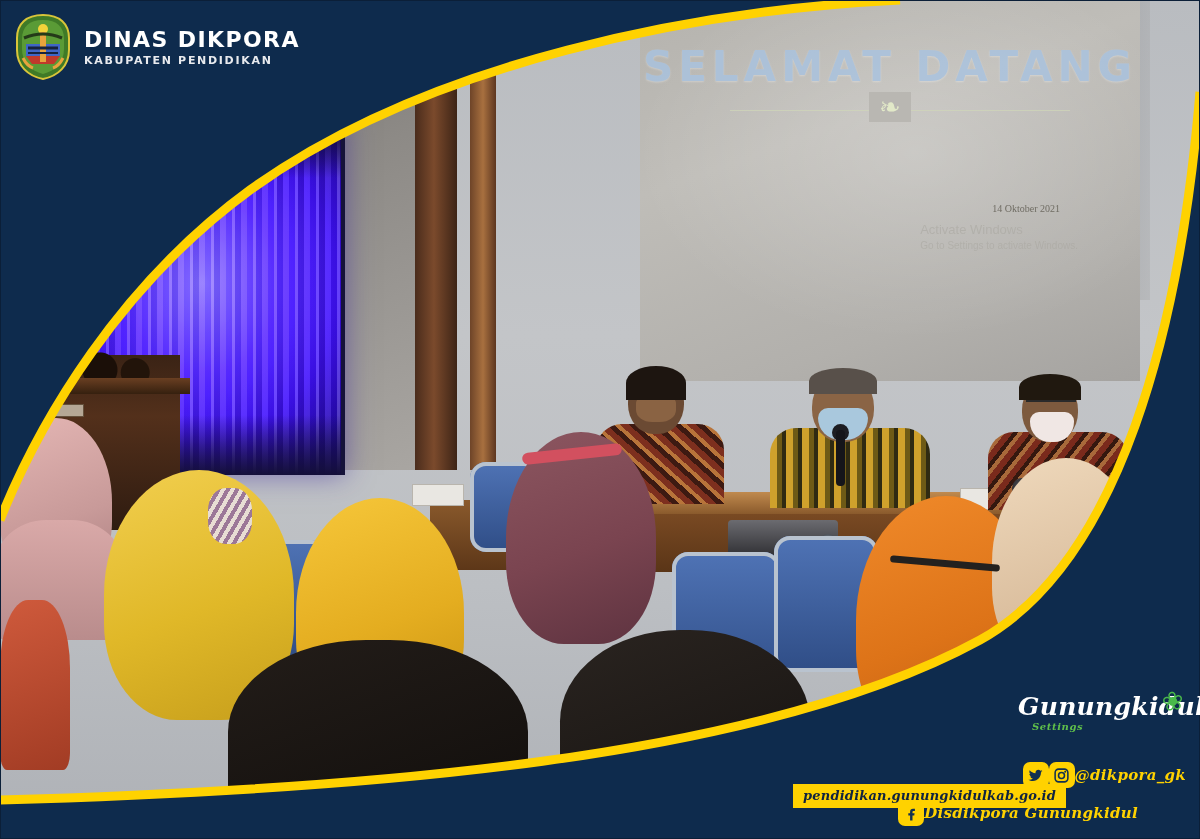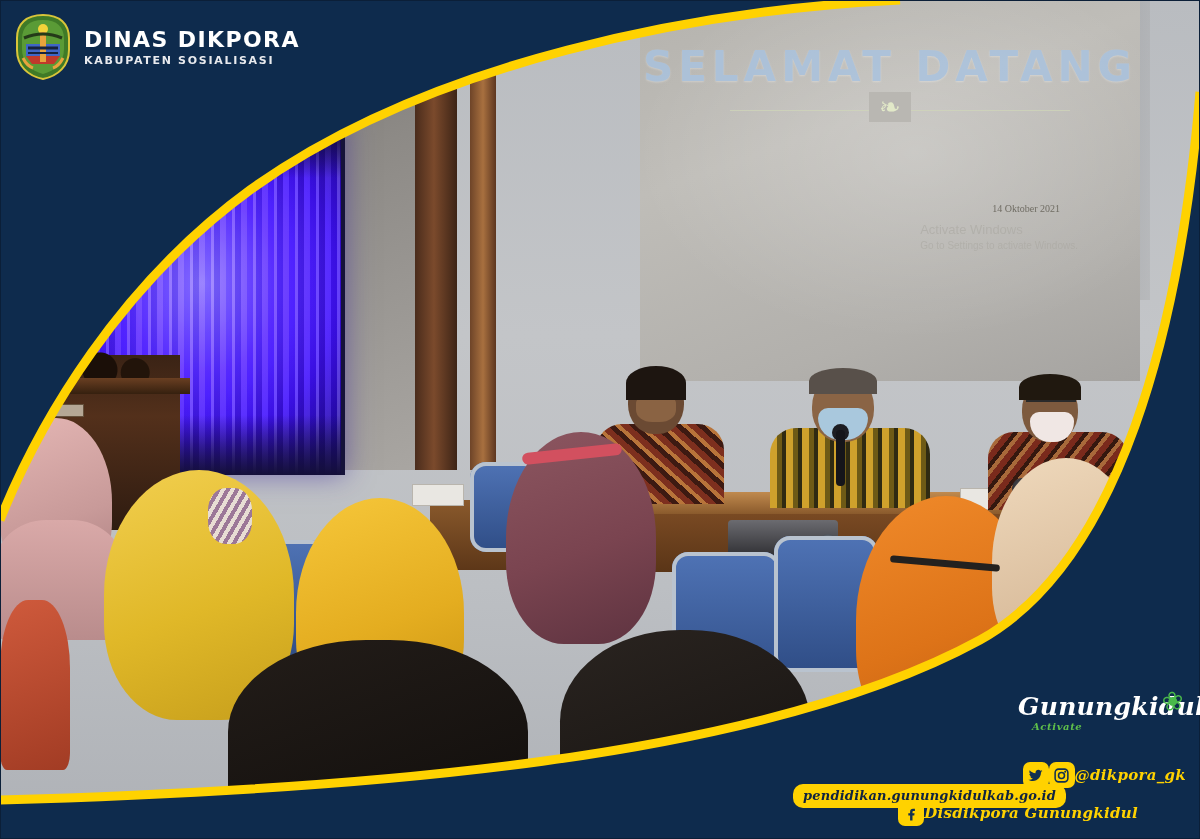--- a/index.html
+++ b/index.html
@@ -261,21 +261,21 @@
   .soc{position:absolute;display:flex;align-items:center;}
   .soc1{right:14px;top:762px;}
   .soc2{right:62px;top:800px;}
   .sicon{width:26px;height:26px;border-radius:7px;background:#ffd200;
          display:flex;align-items:center;justify-content:center;}
   .sicon svg{display:block;}
   .handle{font-family:"DejaVu Serif",serif;font-style:italic;font-weight:700;
           font-size:15px;color:#ffd200;letter-spacing:.3px;}
 
   .urlbar{position:absolute;left:793px;top:784px;padding:4px 10px 5px;
-          background:#ffd200;border-radius:10px;}
+          background:#ffd200;}
   .urltxt{font-family:"DejaVu Serif",serif;font-style:italic;font-weight:700;
           font-size:13px;color:#10233f;letter-spacing:.2px;white-space:nowrap;}
 </style>
 </head>
 <body>
 
 <div id="stage">
 
   <div class="photo">
     <div class="wall"></div>
@@ -402,29 +402,29 @@
         <rect x="26" y="18" width="6" height="30" fill="#e8a33d"></rect>
         <path d="M14 34 H44" stroke="#16233f" stroke-width="3"></path>
         <path d="M14 39 H44" stroke="#16233f" stroke-width="2"></path>
         <path d="M10 24 Q29 16 48 24" stroke="#243a19" stroke-width="3" fill="none"></path>
         <path d="M9 44 q4 8 10 10" stroke="#e8a33d" stroke-width="3" fill="none"></path>
         <path d="M49 44 q-4 8 -10 10" stroke="#e8a33d" stroke-width="3" fill="none"></path>
       </svg>
     </div>
     <div class="hdr-txt">
       <div class="hdr-t1">DINAS DIKPORA</div>
-      <div class="hdr-t2">KABUPATEN SOSIALISASI</div>
+      <div class="hdr-t2">KABUPATEN PENDIDIKAN</div>
     </div>
   </div>
 
   <div class="brand">
     <div class="brand-logo">
       <div class="flourish">❀</div>
       <div class="gk-name">Gunungkidul</div>
-      <div class="gk-tag">Activate</div>
+      <div class="gk-tag">Settings</div>
     </div>
   </div>
 
   <div class="soc soc1">
     <div class="sicon">
       <svg width="17" height="17" viewBox="0 0 24 24" xmlns="http://www.w3.org/2000/svg">
         <path fill="#123050" d="M22 5.9c-.7.3-1.5.5-2.3.6.8-.5 1.4-1.3 1.7-2.2-.8.5-1.6.8-2.5 1-.7-.8-1.8-1.3-2.9-1.3-2.2 0-4 1.8-4 4 0 .3 0 .6.1.9-3.3-.2-6.3-1.8-8.3-4.2-.3.6-.5 1.3-.5 2 0 1.4.7 2.6 1.8 3.3-.7 0-1.3-.2-1.8-.5 0 1.9 1.4 3.5 3.2 3.9-.3.1-.7.1-1.1.1-.3 0-.5 0-.8-.1.5 1.6 2 2.7 3.7 2.8-1.4 1.1-3.1 1.7-4.9 1.7H2c1.8 1.1 3.9 1.8 6.2 1.8 7.4 0 11.5-6.2 11.5-11.5v-.5c.8-.6 1.5-1.3 2.3-2.1z"></path>
       </svg>
     </div>
     <div class="sicon">

